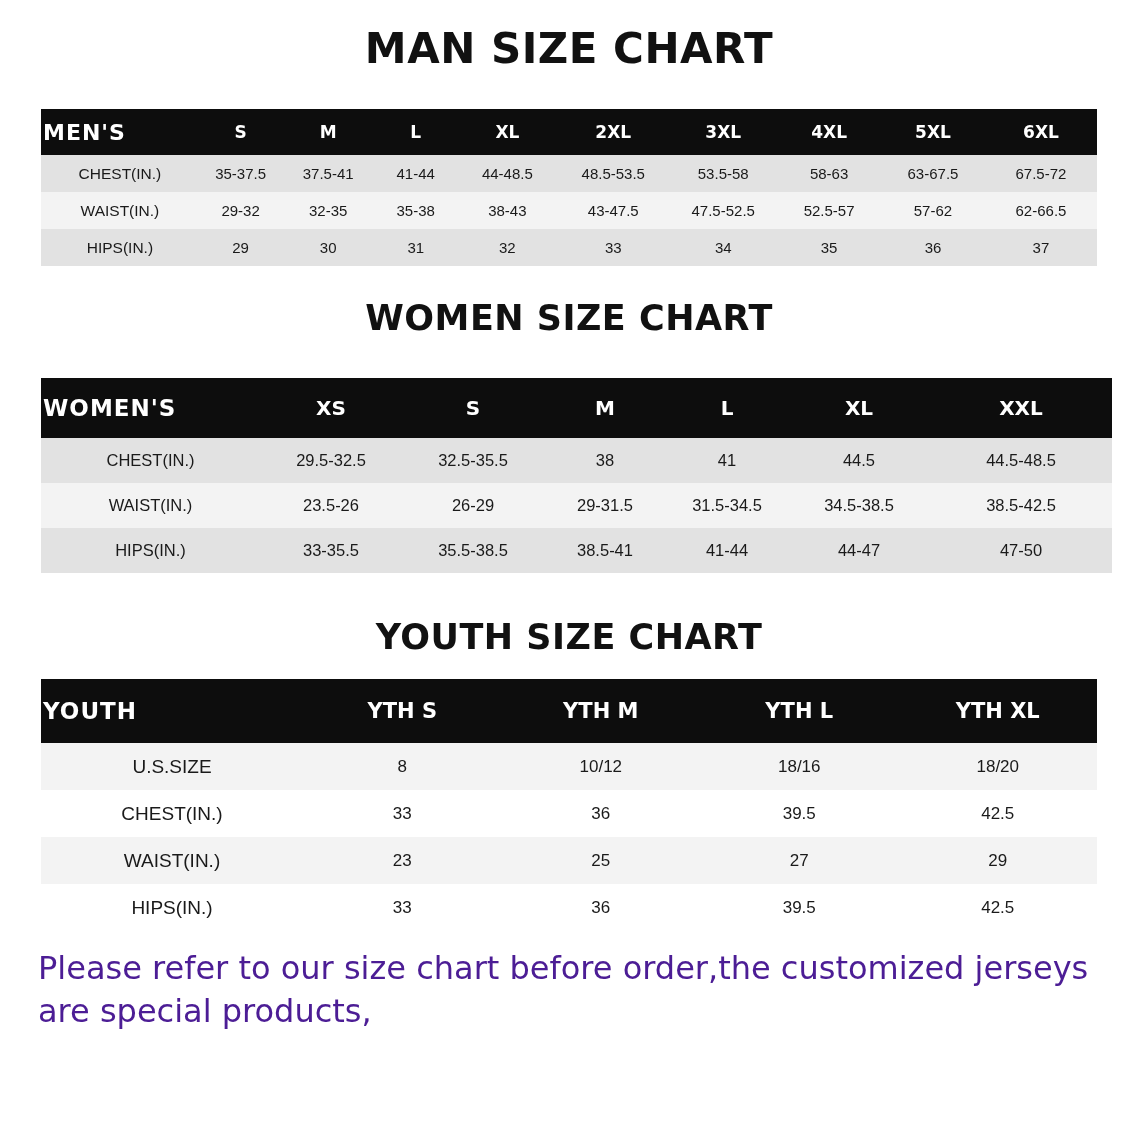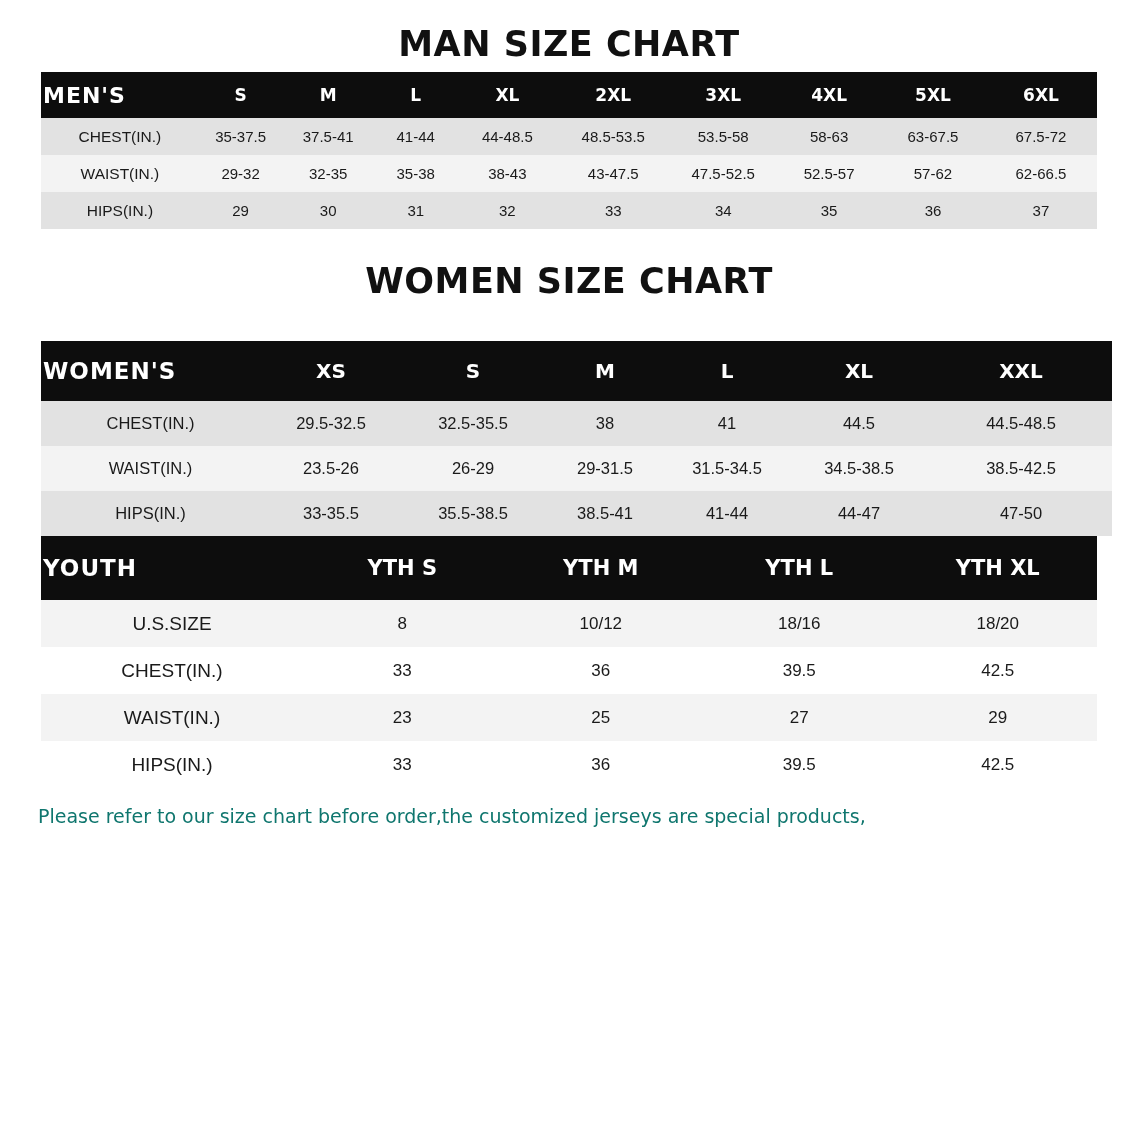--- a/index.html
+++ b/index.html
@@ -40,23 +40,23 @@
 
   
   .section-title {
     text-align: center;
     font-family: "DejaVu Sans", sans-serif;
     font-weight: bold;
     color: #111111;
     letter-spacing: 0.5px;
   }
   .section-title.man {
-    font-size: 35px;
+    font-size: 42px;
     margin-top: 24px;
-    margin-bottom: 8px;
+    margin-bottom: 36px;
   }
   .section-title.women {
     font-size: 35px;
     margin-top: 32px;
     margin-bottom: 40px;
   }
   .section-title.youth {
     font-size: 35px;
     margin-top: 44px;
     margin-bottom: 22px;
@@ -108,23 +108,23 @@
   
   .youth-table thead th { font-size: 21px; height: 62px; }
   .youth-table thead th.rowlabel { font-size: 23px; }
   .youth-table tbody td { font-size: 17px; height: 45px; }
   .youth-table tbody td.rowlabel { font-size: 19px; }
   .youth-table tbody tr.row-plain td { background: #ffffff; }
 
   
   .note {
     margin: 16px 38px 16px 38px;
-    color: #0f766e;
-    font-family: "DejaVu Sans", sans-serif;
-    font-size: 19px;
+    color: #4c1d95;
+    font-family: "DejaVu Sans", sans-serif;
+    font-size: 32px;
     line-height: 1.35;
     text-align: left;
   }
   .note span { display: block; }
 </style>
 </head>
 <body>
 
 <div class="page">
 
@@ -226,20 +226,21 @@
           <td>35.5-38.5</td>
           <td>38.5-41</td>
           <td>41-44</td>
           <td>44-47</td>
           <td>47-50</td>
         </tr>
       </tbody>
     </table>
   </div>
 
+  <div class="section-title youth">YOUTH SIZE CHART</div>
   <div class="table-wrap">
     <table class="size-table youth-table">
       <thead>
         <tr>
           <th class="rowlabel" style="width:232px">YOUTH</th>
           <th style="width:176px">YTH S</th>
           <th style="width:176px">YTH M</th>
           <th style="width:176px">YTH L</th>
           <th style="width:176px">YTH XL</th>
         </tr>

